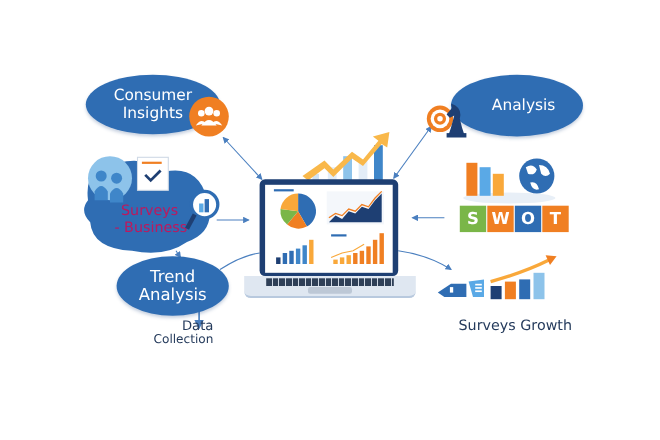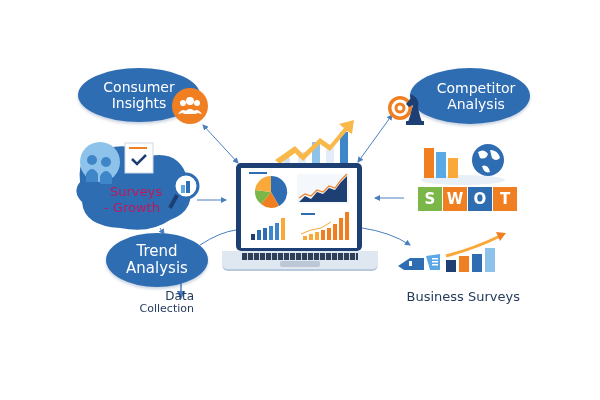--- a/index.html
+++ b/index.html
@@ -49,21 +49,20 @@
     <circle cx="18" cy="13" r="4" fill="#fff"></circle>
       <circle cx="11" cy="15" r="3" fill="#fff"></circle>
       <circle cx="25" cy="15" r="3" fill="#fff"></circle>
     <path d="M11,26 Q18,16 25,26 z" fill="#fff"></path>
       <path d="M6,26 Q11,19 15,24 z" fill="#fff"></path>
       <path d="M21,24 Q25,19 30,26 z" fill="#fff"></path>
   </svg>
 </div>
 
 <div class="bubble" style="left:410px;top:68px;width:120px;height:56px;font-size:14px;">
-  <span style="margin-left:12px;">Competitor</span>
   <span style="margin-left:12px;">Analysis</span>
 </div>
 <div class="abs" style="left:386px;top:88px;width:40px;height:40px;">
   <svg width="40" height="40" viewBox="0 0 40 40">
     <circle cx="14" cy="20" r="12" fill="#f07f22"></circle>
       <circle cx="14" cy="20" r="8.5" fill="#fff"></circle>
       <circle cx="14" cy="20" r="5.5" fill="#f07f22"></circle>
       <circle cx="14" cy="20" r="2.5" fill="#fff"></circle>
     <path d="M22,34 L36,34 L34,28 L32,20 Q34,12 28,8 L24,6 L25,10 L20,16 L23,19 L27,17 L24,28 z" fill="#1e3f73"></path>
     <rect x="20" y="33" width="18" height="4" fill="#1e3f73"></rect>
@@ -78,21 +77,21 @@
       <circle cx="22" cy="20" r="5" fill="#3f86c9"></circle>
     <path d="M30,36 q6,-10 12,0 l0,8 l-12,0 z" fill="#3f86c9"></path>
       <circle cx="36" cy="22" r="5" fill="#3f86c9"></circle>
     <rect x="55" y="3" width="28" height="30" fill="#fff" stroke="#cfd9e6"></rect>
     <rect x="59" y="7" width="18" height="2" fill="#f07f22"></rect>
     <path d="M62,19 l5,5 l9,-9" stroke="#1e3f73" stroke-width="2.5" fill="none"></path>
   </svg>
 </div>
 <div class="abs" style="left:104px;top:184px;color:#be185d;font-size:13px;line-height:1.2;text-align:left;">
   <div style="margin-left:6px;">Surveys</div>
-  <div>- Growth</div>
+  <div>- Business</div>
 </div>
 <div class="abs" style="left:168px;top:172px;width:34px;height:44px;">
   <svg width="34" height="44" viewBox="0 0 34 44">
     <circle cx="18" cy="14" r="12" fill="#fff" stroke="#2f6db3" stroke-width="3"></circle>
     <rect x="13" y="13" width="4" height="8" fill="#5aa9e6"></rect>
       <rect x="18" y="9" width="4" height="12" fill="#2f6db3"></rect>
     <line x1="9" y1="23" x2="2" y2="36" stroke="#1e3f73" stroke-width="4"></line>
   </svg>
 </div>
 
@@ -182,13 +181,13 @@
       <rect x="36" y="33" width="6" height="1.5" fill="#fff"></rect>
       <rect x="36" y="36" width="6" height="1.5" fill="#fff"></rect>
     <rect x="50" y="32" width="10" height="12" fill="#1e3f73"></rect>
     <rect x="63" y="28" width="10" height="16" fill="#f07f22"></rect>
     <rect x="76" y="26" width="10" height="18" fill="#2f6db3"></rect>
     <rect x="89" y="20" width="10" height="24" fill="#8dc3ea"></rect>
     <path d="M50,28 Q80,20 104,8" stroke="#f9a83a" stroke-width="3" fill="none"></path>
     <path d="M100,4 L110,5 L104,13 z" fill="#f07f22"></path>
   </svg>
 </div>
-<div class="plain-label" style="left:400px;top:290px;width:120px;font-size:13px;">Business Surveys</div>
+<div class="plain-label" style="left:400px;top:290px;width:120px;font-size:13px;">Surveys Growth</div>
 
 </body></html>

